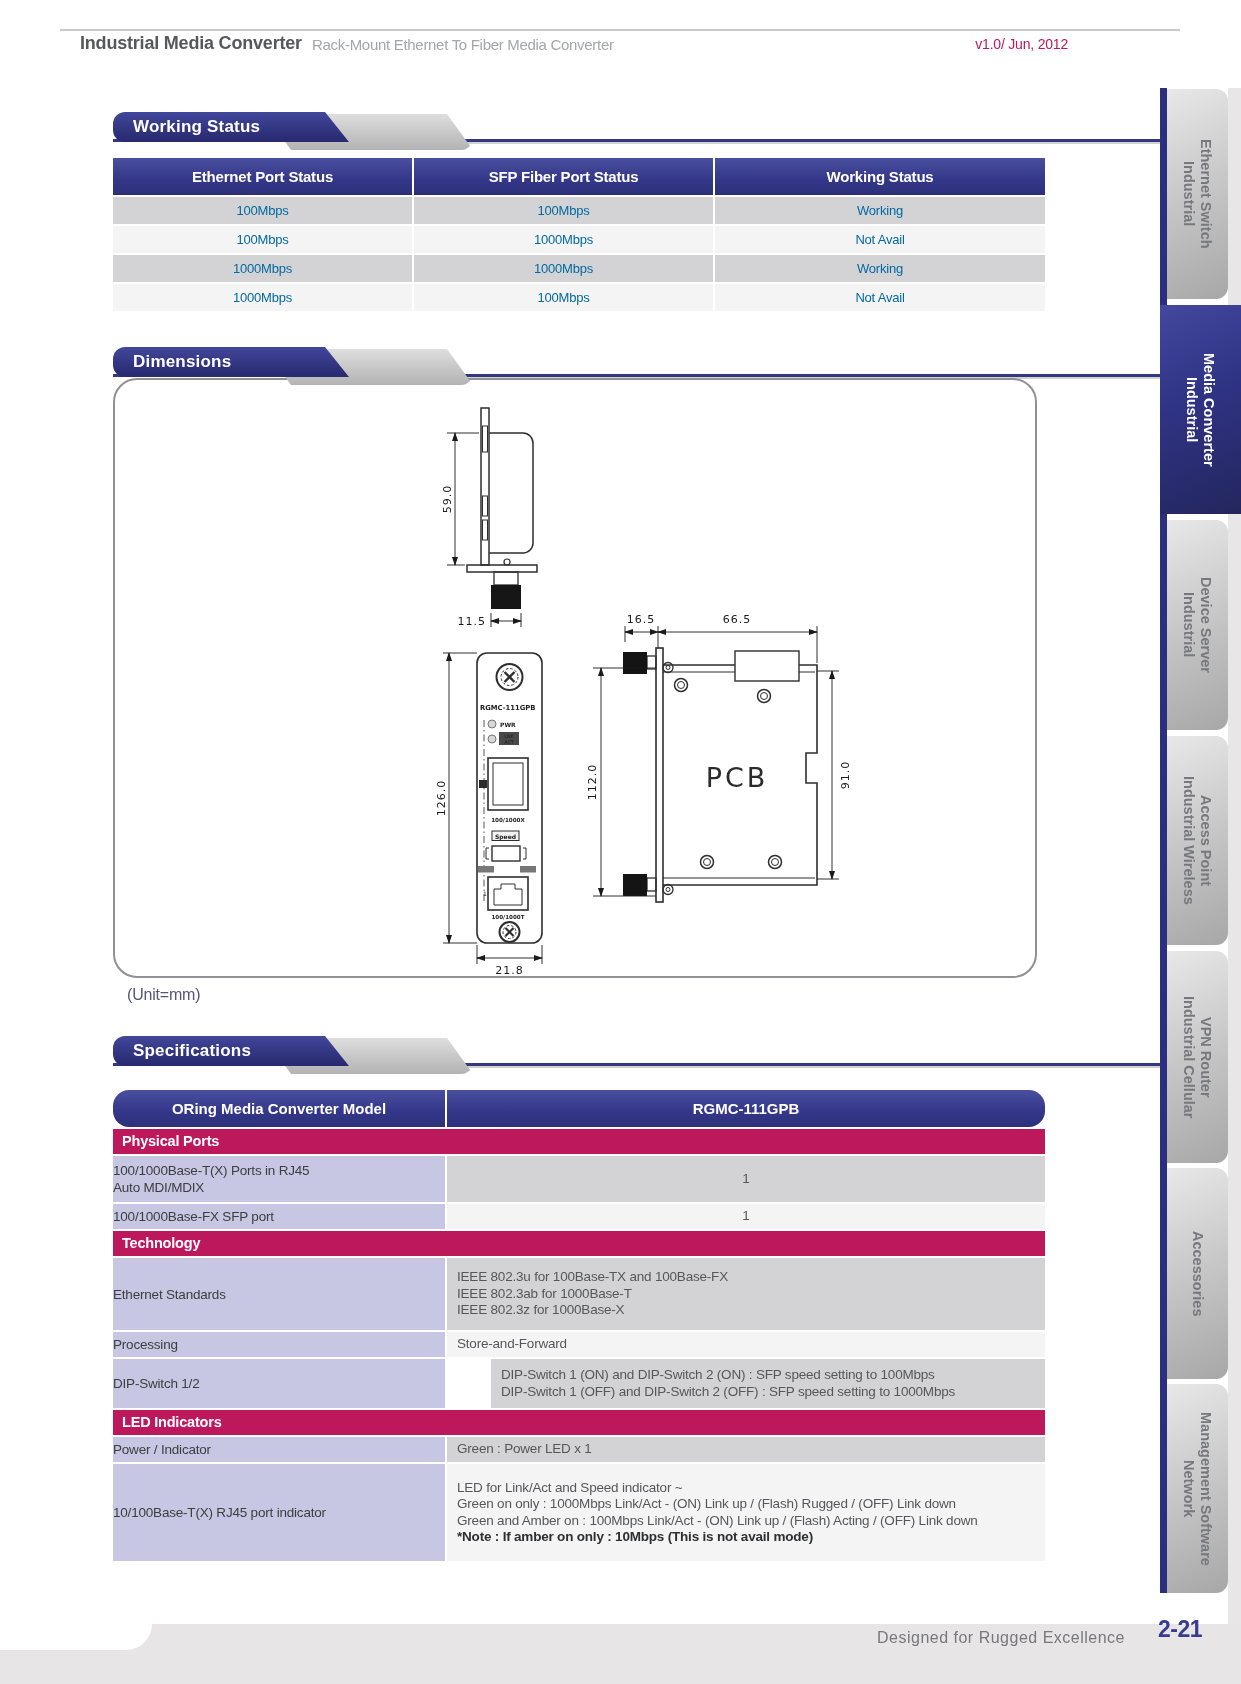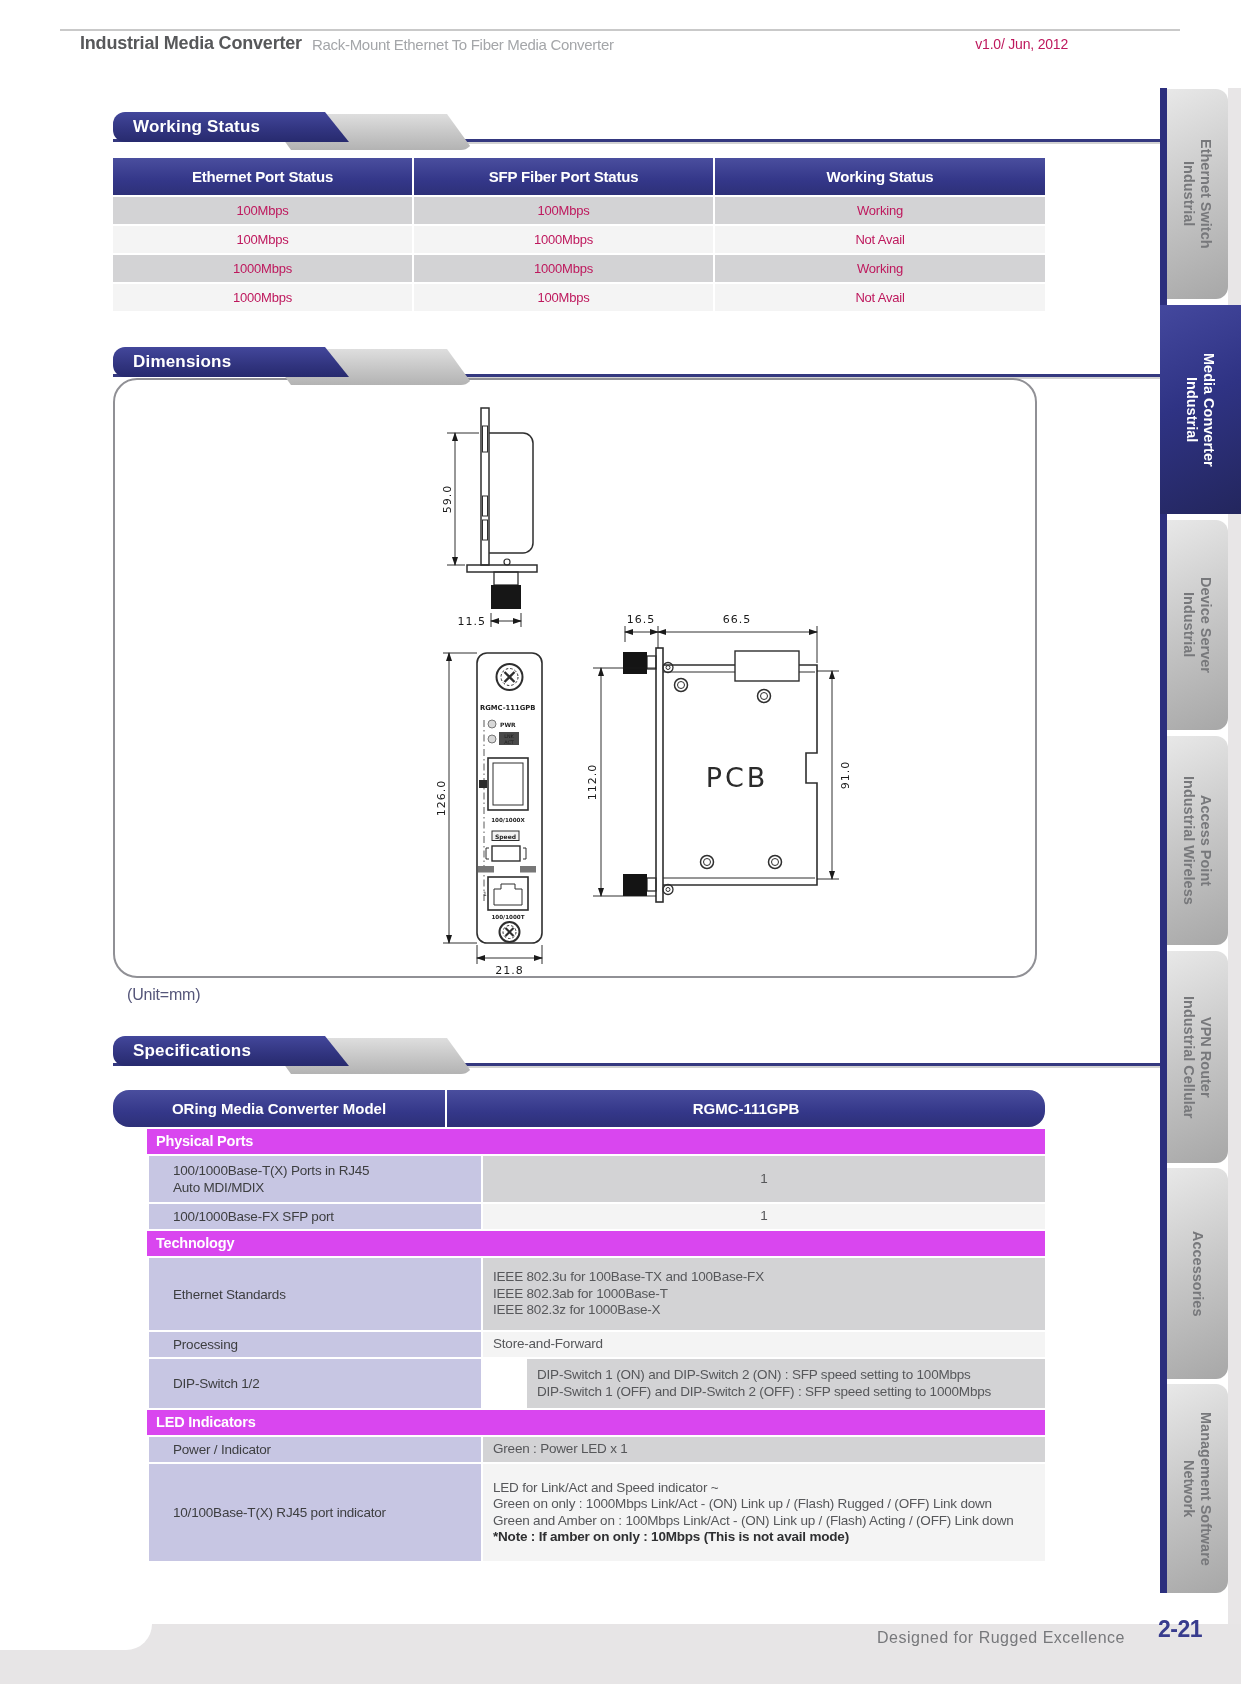--- a/index.html
+++ b/index.html
@@ -27,40 +27,40 @@
       color:#fff;font-size:17px;font-weight:bold;line-height:30px;padding-left:20px;box-sizing:border-box;letter-spacing:0.2px;}
 
   
   .ws-table{position:absolute;left:113px;top:158px;width:932px;}
   .ws-head{display:flex;height:37px;background:linear-gradient(180deg,#4a4e9e 0%,#343789 60%,#2d3078 100%);}
   .ws-head .c{flex:0 0 32.3%;display:flex;align-items:center;justify-content:center;
       color:#fff;font-size:15px;font-weight:bold;border-right:2px solid #fff;box-sizing:border-box;letter-spacing:-0.2px;}
   .ws-head .c:last-child{flex:1;border-right:none;}
   .ws-row{display:flex;height:27px;margin-top:2px;}
   .ws-row .c{flex:0 0 32.3%;display:flex;align-items:center;justify-content:center;
-      font-size:13px;color:#be185d;border-right:2px solid #fff;box-sizing:border-box;letter-spacing:-0.2px;}
+      font-size:13px;color:#0369a1;border-right:2px solid #fff;box-sizing:border-box;letter-spacing:-0.2px;}
   .ws-row .c:last-child{flex:1;border-right:none;}
   .ws-row.dark .c{background:#d3d3d5;}
   .ws-row.lite .c{background:#f4f4f4;}
 
   
   .dim-box{position:absolute;left:113px;top:378px;width:924px;height:600px;border:2px solid #909095;border-radius:24px;box-sizing:border-box;}
   .dim-box svg{position:absolute;left:0;top:0;}
   .unit-note{position:absolute;left:127px;top:986px;font-size:16px;color:#55567a;letter-spacing:-0.2px;}
 
   
   .spec{position:absolute;left:113px;top:1090px;width:932px;}
   .sp-head{display:flex;height:37px;background:linear-gradient(180deg,#4a4e9e 0%,#343789 60%,#2d3078 100%);border-radius:16px;}
   .sp-head .l{flex:0 0 334px;display:flex;align-items:center;justify-content:center;color:#fff;font-size:15px;font-weight:bold;border-right:2px solid #fff;box-sizing:border-box;}
   .sp-head .r{flex:1;display:flex;align-items:center;justify-content:center;color:#fff;font-size:15px;font-weight:bold;}
-  .sp-sec{height:25px;margin-top:2px;background:#d946ef;color:#fff;font-size:14.5px;font-weight:bold;line-height:25px;padding-left:9px;letter-spacing:-0.2px;margin-left:34px;}
+  .sp-sec{height:25px;margin-top:2px;background:#be185d;color:#fff;font-size:14.5px;font-weight:bold;line-height:25px;padding-left:9px;letter-spacing:-0.2px;}
   .sp-row{display:flex;margin-top:2px;}
   .sp-row .l{flex:0 0 334px;background:#c7c6e3;border-right:2px solid #fff;box-sizing:border-box;
-      display:flex;flex-direction:column;justify-content:center;padding:3px 24px;
-      font-size:13.5px;color:#3d3e40;line-height:17px;letter-spacing:-0.2px;margin-left:36px;}
+      display:flex;flex-direction:column;justify-content:center;padding:3px 0;
+      font-size:13.5px;color:#3d3e40;line-height:17px;letter-spacing:-0.2px;}
   .sp-row .v{flex:1;display:flex;flex-direction:column;justify-content:center;padding:3px 10px;box-sizing:border-box;
       font-size:13.5px;color:#56575a;line-height:16.5px;letter-spacing:-0.2px;}
   .sp-row.dark .v{background:#d3d3d5;}
   .sp-row.lite .v{background:#f4f4f4;}
   .sp-row .v.center{align-items:center;}
   .sp-row .v .bold{font-weight:bold;color:#2e2f31;}
   .h46{min-height:46px;} .h25{min-height:25px;} .h72{min-height:72px;} .h49{min-height:49px;gap:44px;} .h97{min-height:97px;}
 
   
   .rail{position:absolute;right:0;top:88px;width:13px;height:1596px;background:#e8e6e7;}

